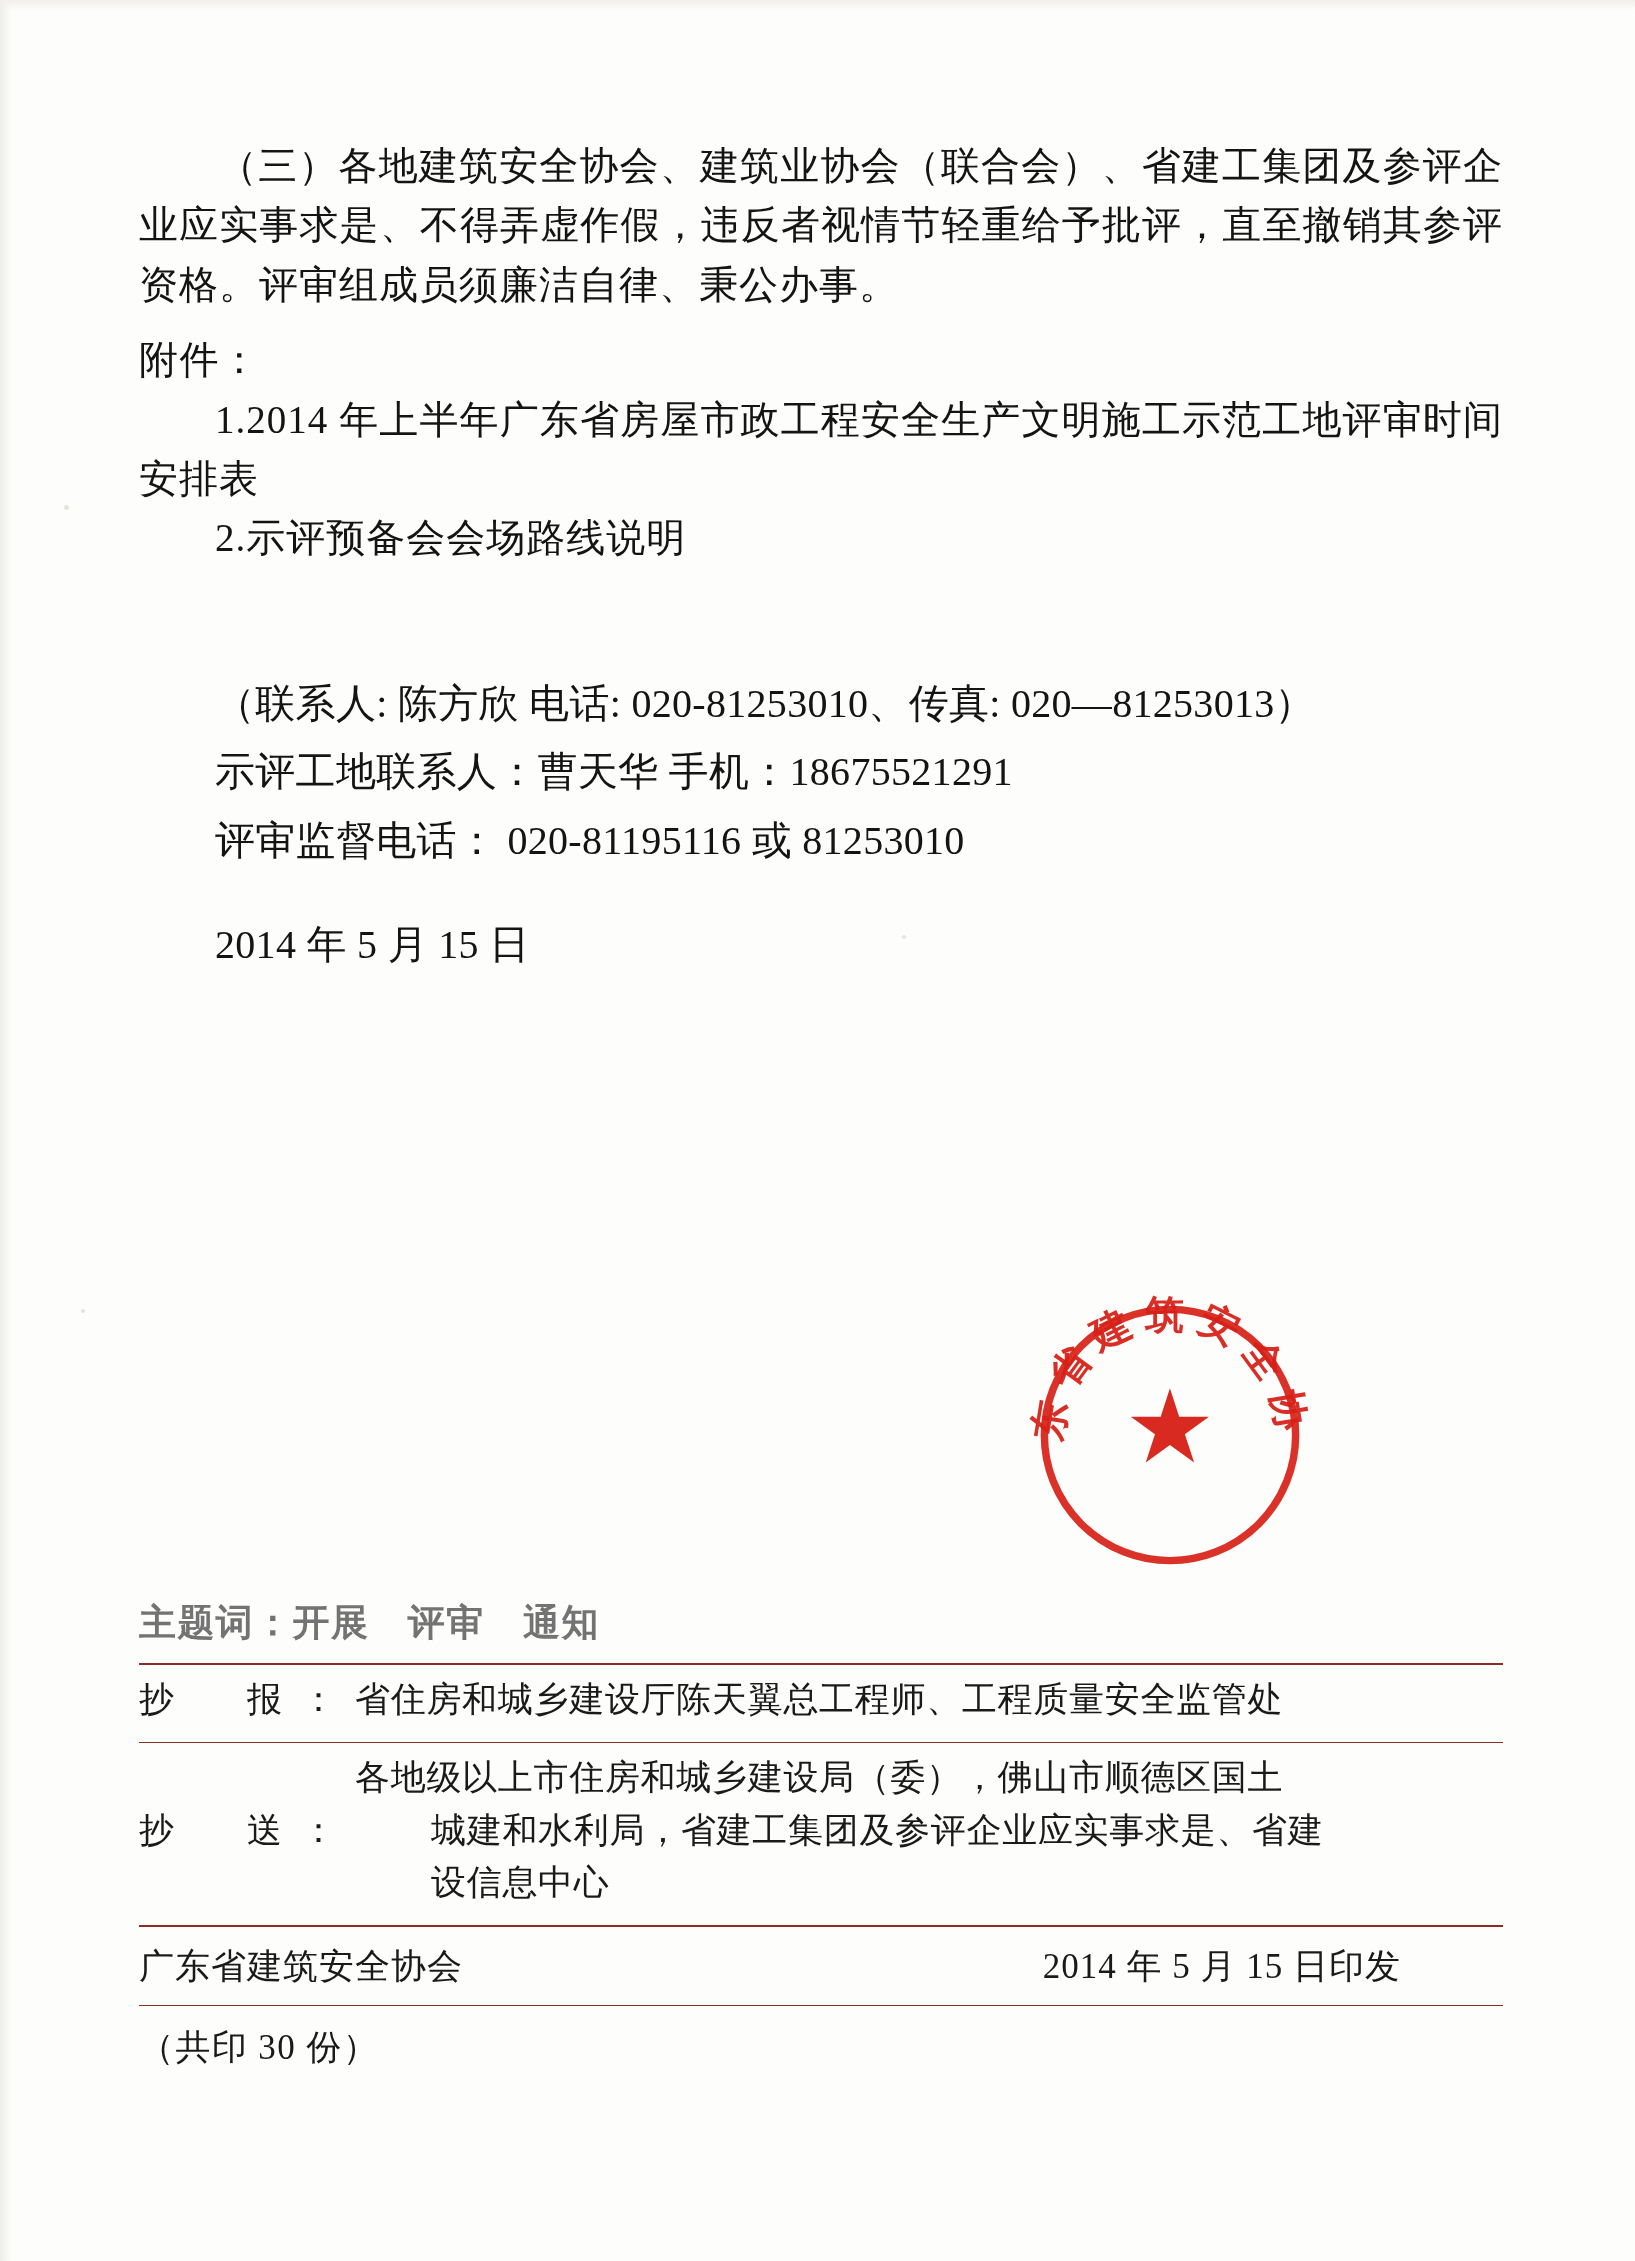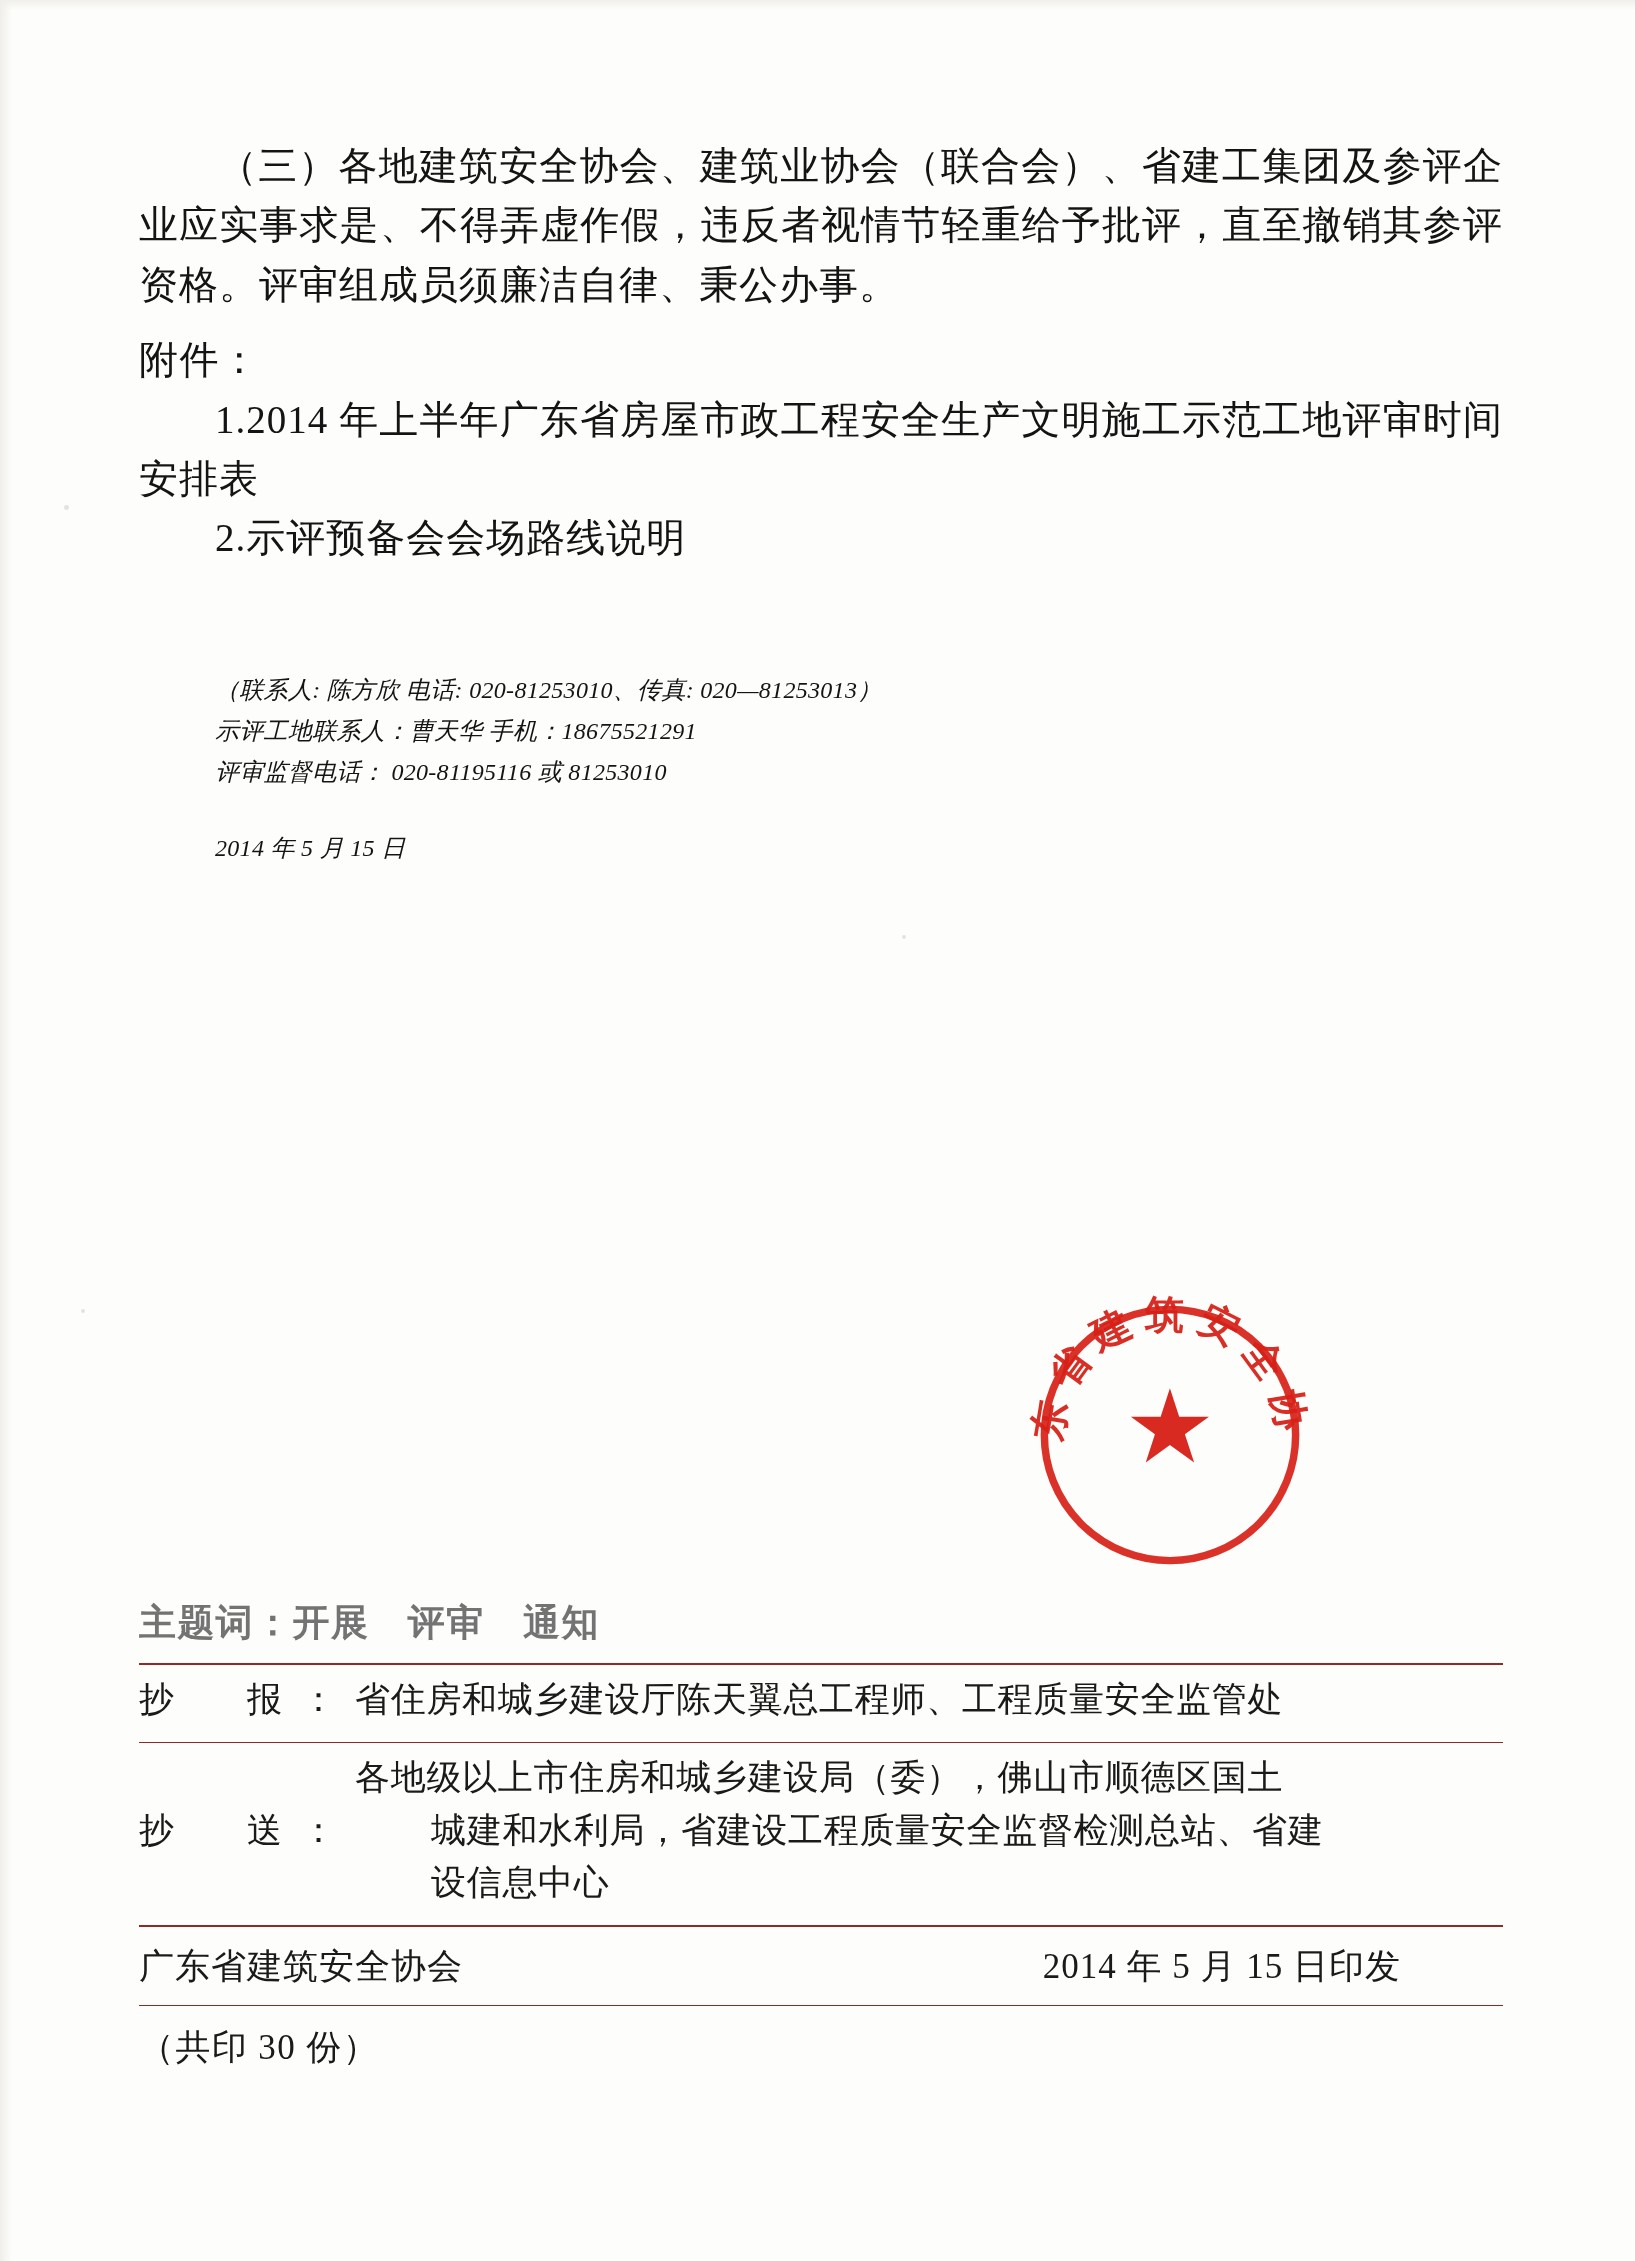--- a/index.html
+++ b/index.html
@@ -56,26 +56,25 @@
     line-height: 1.5;
     letter-spacing: 1.4px;
   }
   .attach-item {
     text-indent: 76px;
   }
   .contacts {
     margin-top: 102px;
   }
   .contacts p {
-    font-size: 24px;
+    font-size: 40px;
     line-height: 1.72;
     letter-spacing: 0.3px;
     text-indent: 76px;
     text-align: left;
-    font-style: italic;
   }
   .date-line {
     margin-top: 35px;
     font-size: 36px;
     letter-spacing: 1.4px;
     text-align: left;
     text-indent: 882px;
     position: relative;
     z-index: 1;
   }
@@ -207,21 +206,21 @@
       <div class="dist-label">抄　报：</div>
       <div class="dist-text">省住房和城乡建设厅陈天翼总工程师、工程质量安全监管处</div>
     </div>
 
     <div class="rule thin"></div>
 
     <div class="dist-row">
       <div class="dist-label">抄　送：</div>
       <div class="dist-text">
         <span>各地级以上市住房和城乡建设局（委），佛山市顺德区国土</span>
-        <span class="cont">城建和水利局，省建设工程质量安全监督检测总站、省建</span>
+        <span class="cont">城建和水利局，省建工集团及参评企业应实事求是、省建</span>
         <span class="cont">设信息中心</span>
       </div>
     </div>
 
     <div class="rule thin"></div>
 
     <div class="issuer-row">
       <div>广东省建筑安全协会</div>
       <div class="issuer-right">2014 年 5 月 15 日印发</div>
     </div>

